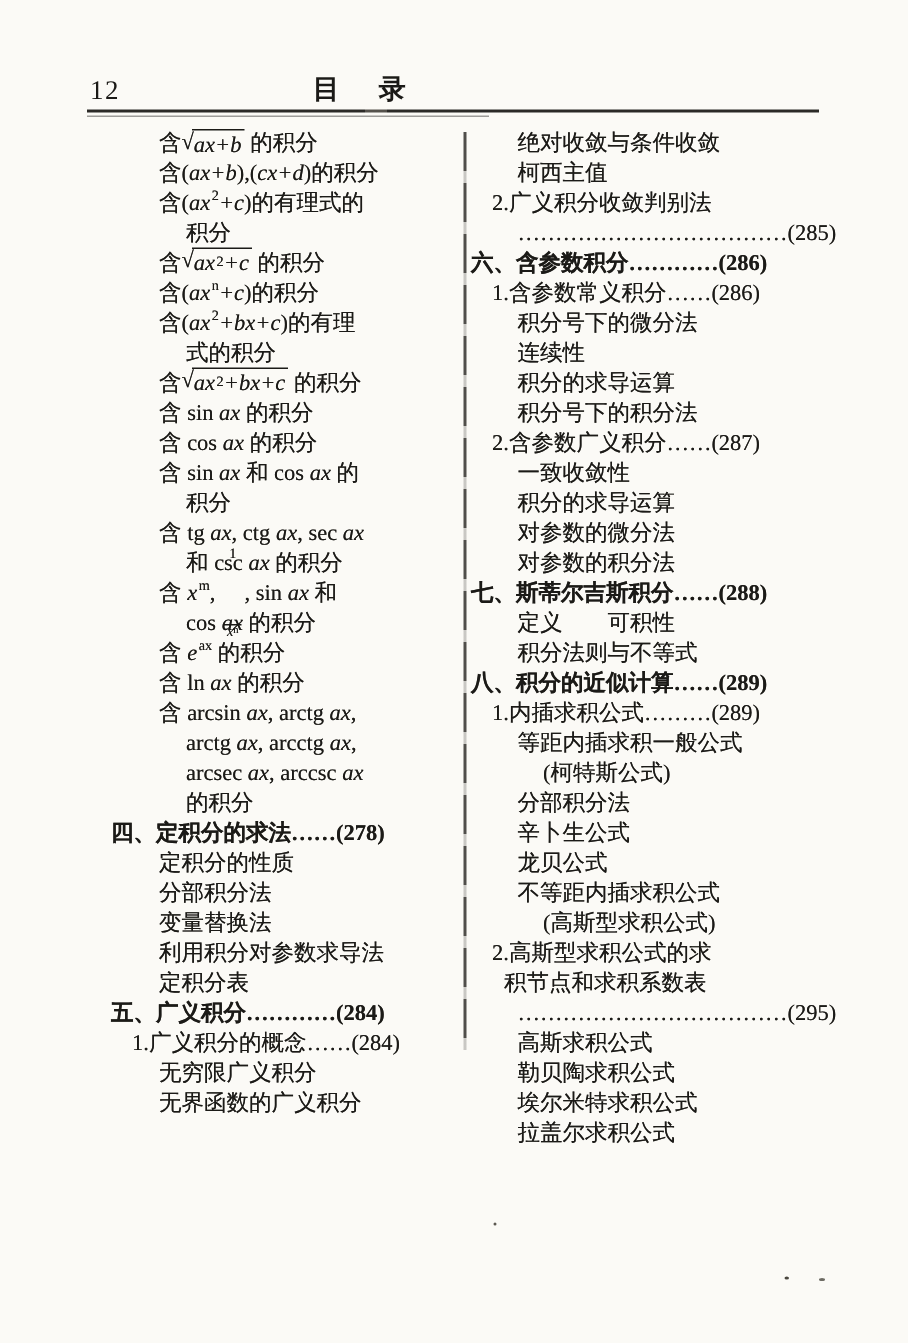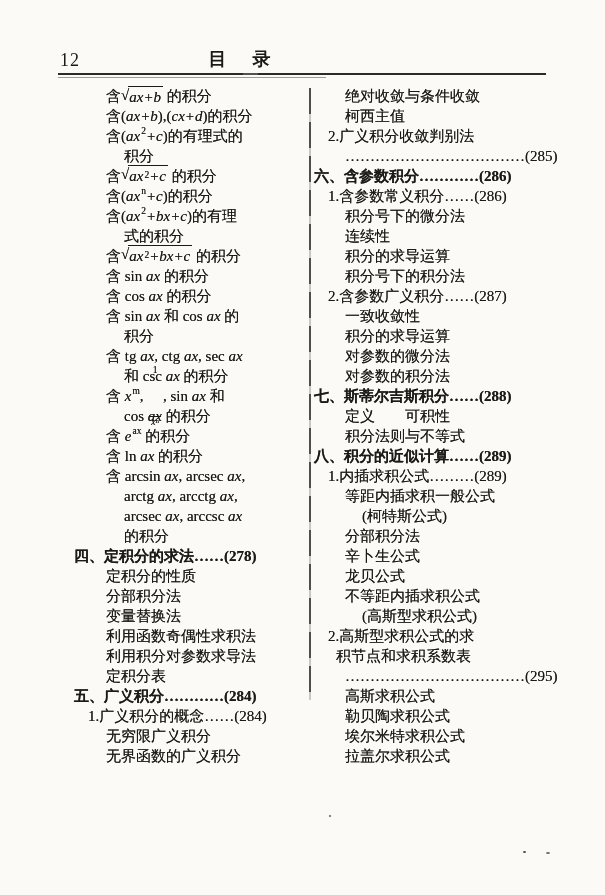--- a/index.html
+++ b/index.html
@@ -89,29 +89,28 @@
     <div class="line sub"><span class="cn">含 </span><span class="rm">sin </span><span class="it">ax</span><span class="cn"> 的积分</span></div>
     <div class="line sub"><span class="cn">含 </span><span class="rm">cos </span><span class="it">ax</span><span class="cn"> 的积分</span></div>
     <div class="line sub"><span class="cn">含 </span><span class="rm">sin </span><span class="it">ax</span><span class="cn"> 和 </span><span class="rm">cos </span><span class="it">ax</span><span class="cn"> 的</span></div>
     <div class="line cont">积分</div>
     <div class="line sub"><span class="cn">含 </span><span class="rm">tg </span><span class="it">ax</span><span class="rm">, ctg </span><span class="it">ax</span><span class="rm">, sec </span><span class="it">ax</span></div>
     <div class="line cont"><span class="cn">和 </span><span class="rm">csc </span><span class="it">ax</span><span class="cn"> 的积分</span></div>
     <div class="line sub"><span class="cn">含 </span><span class="it">x</span><span class="sup">m</span><span class="rm">, </span><span class="frac"><span class="numr"><span class="rm">1</span></span><span class="den"><span class="it">x</span><span class="sup">n</span></span></span><span class="rm">, sin </span><span class="it">ax</span><span class="cn"> 和</span></div>
     <div class="line cont"><span class="rm">cos </span><span class="it">ax</span><span class="cn"> 的积分</span></div>
     <div class="line sub"><span class="cn">含 </span><span class="it">e</span><span class="sup">ax</span><span class="cn"> 的积分</span></div>
     <div class="line sub"><span class="cn">含 </span><span class="rm">ln </span><span class="it">ax</span><span class="cn"> 的积分</span></div>
-    <div class="line sub"><span class="cn">含 </span><span class="rm">arcsin </span><span class="it">ax</span><span class="rm">, arcsec </span><span class="it">ax</span><span class="rm">,</span></div>
+    <div class="line sub"><span class="cn">含 </span><span class="rm">arcsin </span><span class="it">ax</span><span class="rm">, arctg </span><span class="it">ax</span><span class="rm">,</span></div>
     <div class="line cont"><span class="rm">arctg </span><span class="it">ax</span><span class="rm">, arcctg </span><span class="it">ax</span><span class="rm">,</span></div>
     <div class="line cont"><span class="rm">arcsec </span><span class="it">ax</span><span class="rm">, arccsc </span><span class="it">ax</span></div>
     <div class="line cont">的积分</div>
     <div class="line sec">四、定积分的求法……(278)</div>
     <div class="line sub">定积分的性质</div>
     <div class="line sub">分部积分法</div>
     <div class="line sub">变量替换法</div>
-    <div class="line sub">利用函数奇偶性求积法</div>
     <div class="line sub">利用积分对参数求导法</div>
     <div class="line sub">定积分表</div>
     <div class="line sec">五、广义积分…………(284)</div>
     <div class="line num">1.广义积分的概念……(284)</div>
     <div class="line sub">无穷限广义积分</div>
     <div class="line sub">无界函数的广义积分</div>
   </div>
 <div class="divider"></div>
 <div class="col col-right" id="col-right">
     <div class="line sub">绝对收敛与条件收敛</div>

